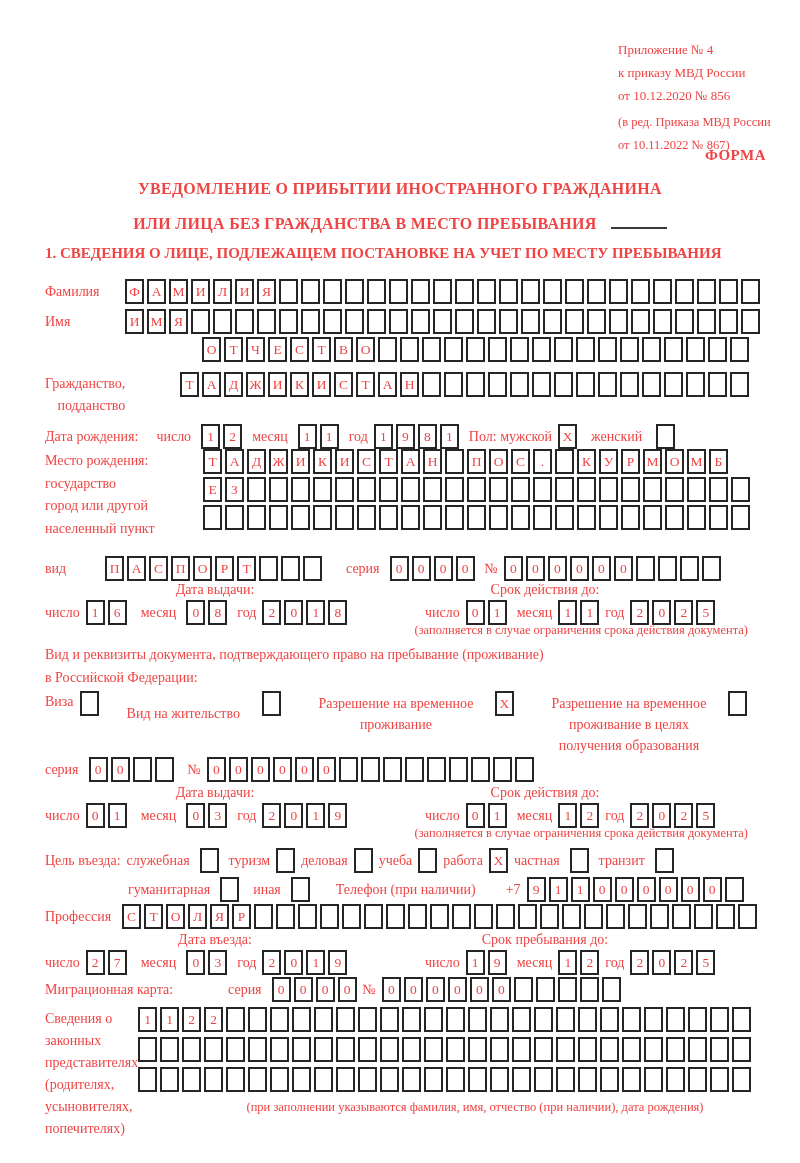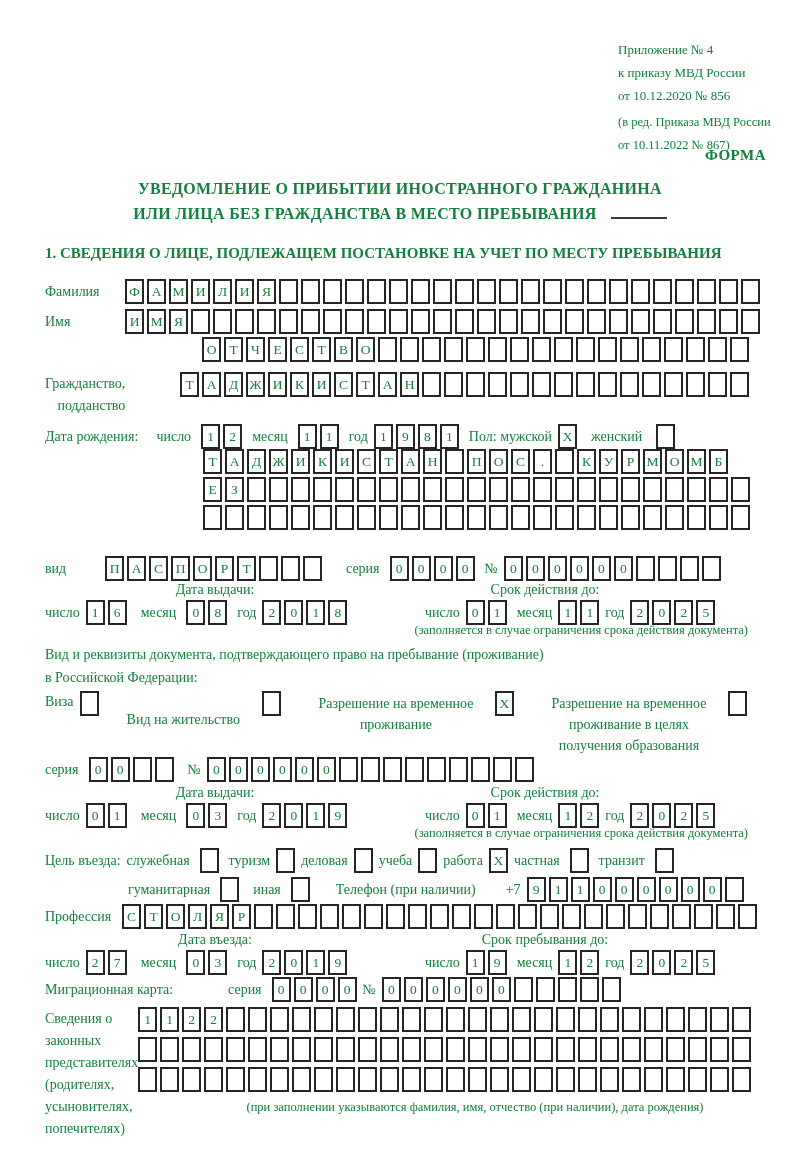--- a/index.html
+++ b/index.html
@@ -1,18 +1,18 @@
 <!DOCTYPE html>
 <html><head>
 <meta charset="utf-8">
 <style>
   html,body{margin:0;padding:0;background:#e8e8e8;}
   #page{
     position:relative;width:800px;height:1163px;background:#ffffff;
-    font-family:"Liberation Serif","DejaVu Serif",serif;color:#15803d;
+    font-family:"Liberation Serif","DejaVu Serif",serif;color:#ef4444;
     margin:0 auto;overflow:hidden;
   }
   .abs{position:absolute;}
   .row{position:absolute;display:flex;align-items:center;}
   .lbl{font-size:14px;white-space:nowrap;}
   .sm{font-size:12.5px;}
   .b{font-weight:bold;}
   .cells{display:inline-flex;gap:3px;align-items:center;}
   .cell{
     display:inline-flex;align-items:center;justify-content:center;
@@ -38,21 +38,21 @@
     <div>к приказу МВД России</div>
     <div>от 10.12.2020 № 856</div>
     <div style="margin-top:4px;font-size:12.5px;">(в ред. Приказа МВД России</div>
     <div style="font-size:12.5px;">от 10.11.2022 № 867)</div>
   </div>
 
   <div class="abs b" style="left:618px;top:147px;width:148px;text-align:right;font-size:15px;letter-spacing:.5px;">ФОРМА</div>
 
   <div class="abs center b title" style="left:0;top:180px;width:800px;">
     <div>УВЕДОМЛЕНИЕ О ПРИБЫТИИ ИНОСТРАННОГО ГРАЖДАНИНА</div>
-    <div style="margin-top:7px;"><span>ИЛИ ЛИЦА БЕЗ ГРАЖДАНСТВА В МЕСТО ПРЕБЫВАНИЯ</span><span class="underline-blank"></span></div>
+    <div style="margin-top:17px;"><span>ИЛИ ЛИЦА БЕЗ ГРАЖДАНСТВА В МЕСТО ПРЕБЫВАНИЯ</span><span class="underline-blank"></span></div>
   </div>
 
   <div class="abs b" style="left:45px;top:245px;font-size:15px;">1. СВЕДЕНИЯ О ЛИЦЕ, ПОДЛЕЖАЩЕМ ПОСТАНОВКЕ НА УЧЕТ ПО МЕСТУ ПРЕБЫВАНИЯ</div>
 
   <div class="row" style="left:45px;top:279px;">
     <span class="lbl" style="width:80px;">Фамилия</span>
     <span class="cells">
         <span class="cell">Ф</span>
         <span class="cell">А</span>
         <span class="cell">М</span>
@@ -207,20 +207,26 @@
     <span class="lbl gap10">Пол: мужской</span>
     <span class="cells gap6">
         <span class="cell">X</span>
       </span>
     <span class="lbl gap14">женский</span>
     <span class="cells gap14">
         <span class="cell"></span>
       </span>
   </div>
 
+  <div class="abs" style="left:45px;top:450px;line-height:22.5px;">
+    <div class="lbl">Место рождения:</div>
+    <div class="lbl">государство</div>
+    <div class="lbl">город или другой</div>
+    <div class="lbl">населенный пункт</div>
+  </div>
   <div class="row" style="left:203px;top:449px;">
     <span class="cells">
         <span class="cell">Т</span>
         <span class="cell">А</span>
         <span class="cell">Д</span>
         <span class="cell">Ж</span>
         <span class="cell">И</span>
         <span class="cell">К</span>
         <span class="cell">И</span>
         <span class="cell">С</span>
@@ -382,21 +388,21 @@
   <div class="abs right sm" style="left:300px;top:623px;width:448px;">(заполняется в случае ограничения срока действия документа)</div>
 
   <div class="abs lbl" style="left:45px;top:647px;">Вид и реквизиты документа, подтверждающего право на пребывание (проживание)</div>
   <div class="abs lbl" style="left:45px;top:670px;">в Российской Федерации:</div>
 
   <div class="row" style="left:45px;top:691px;align-items:flex-start;">
     <span class="lbl" style="margin-top:3px;">Виза</span>
     <span class="cells gap6">
         <span class="cell"></span>
       </span>
-    <span class="lbl" style="margin-left:28px;margin-top:21px;">Вид на жительство</span>
+    <span class="lbl" style="margin-left:28px;margin-top:15px;">Вид на жительство</span>
     <span class="cells" style="margin-left:22px;">
         <span class="cell"></span>
       </span>
     <span class="lbl pre center" style="margin-left:26px;width:178px;white-space:pre-line;line-height:21px;margin-top:2px;">Разрешение на временное
 проживание</span>
     <span class="cells gap10">
         <span class="cell">X</span>
       </span>
     <span class="lbl pre center" style="margin-left:26px;width:178px;white-space:pre-line;line-height:21px;margin-top:2px;">Разрешение на временное
 проживание в целях

